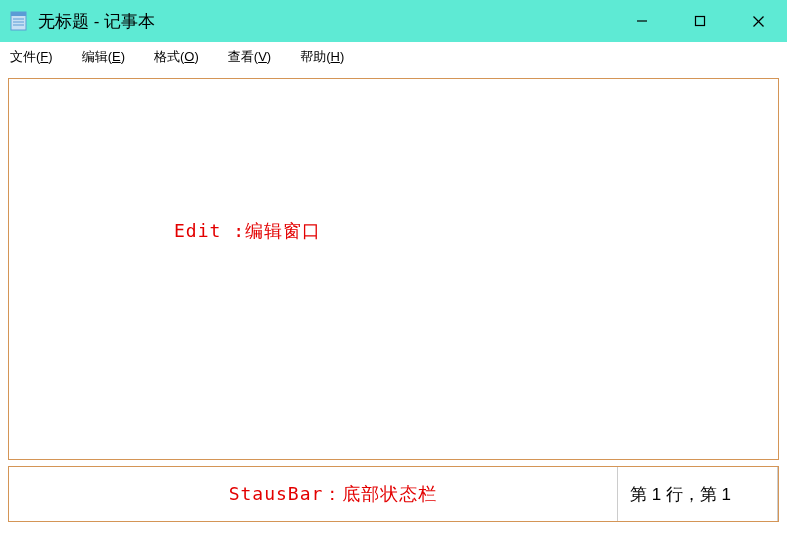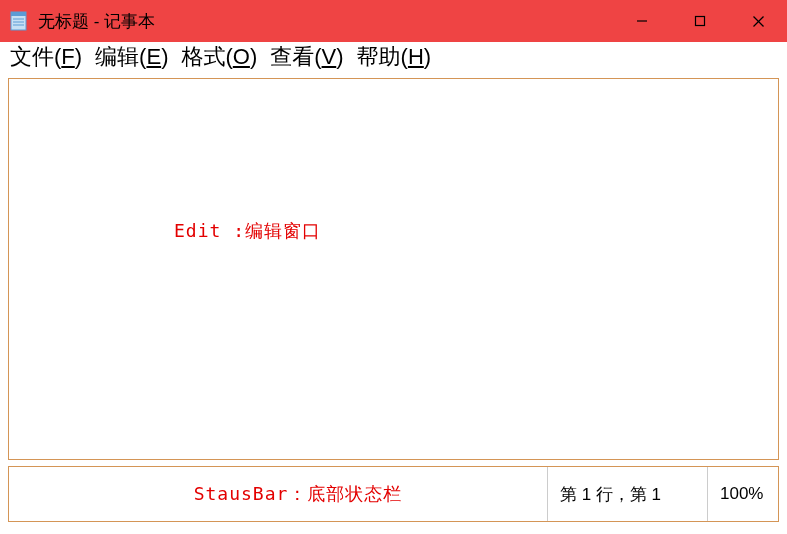--- a/index.html
+++ b/index.html
@@ -13,21 +13,21 @@
       font-family: "Microsoft YaHei", "SimSun", Arial, sans-serif;
       background: #ffffff;
       position: relative;
       overflow: hidden;
     }
     .titlebar {
       height: 42px;
       display: flex;
       align-items: center;
       padding-left: 8px;
-      background: #ef4444;
+      background: #5eead4;
     }
     .titlebar-icon {
       width: 22px;
       height: 22px;
       margin-right: 8px;
       display: flex;
       align-items: center;
       justify-content: center;
     }
     .titlebar-title {
@@ -46,22 +46,22 @@
       align-items: center;
       justify-content: center;
       font-size: 14px;
       color: #000000;
     }
     .menubar {
       height: 30px;
       display: flex;
       align-items: center;
       padding-left: 10px;
-      gap: 13px;
-      font-size: 22px;
+      gap: 29px;
+      font-size: 13px;
       color: #000000;
     }
     .menu-item {
       cursor: pointer;
     }
     .menu-item u {
       text-decoration: underline;
     }
     .editor-area {
       border: 1.5px solid #d49556;
@@ -160,14 +160,13 @@
   <span class="menu-item">帮助(<u>H</u>)</span>
 </div>
 
 <div class="editor-area">
   <div class="editor-annotation">Edit :编辑窗口</div>
 </div>
 
 <div class="statusbar">
   <div class="statusbar-annotation">StausBar：底部状态栏</div>
   <div class="statusbar-cell pos">第 1 行，第 1</div>
-  <div class="statusbar-cell zoom">100%</div>
 </div>
 
 </body></html>

